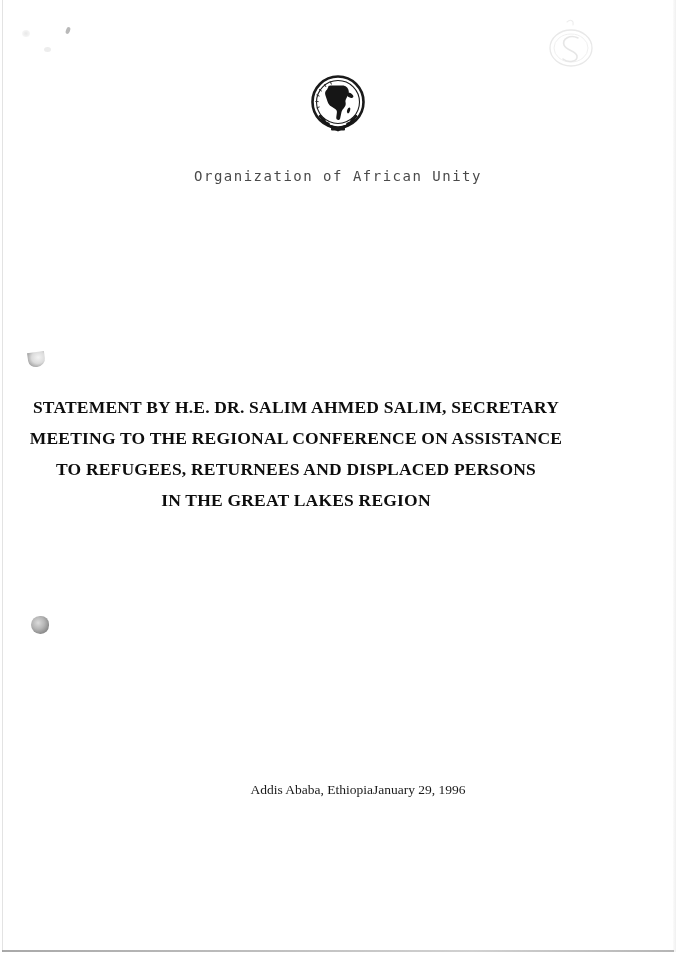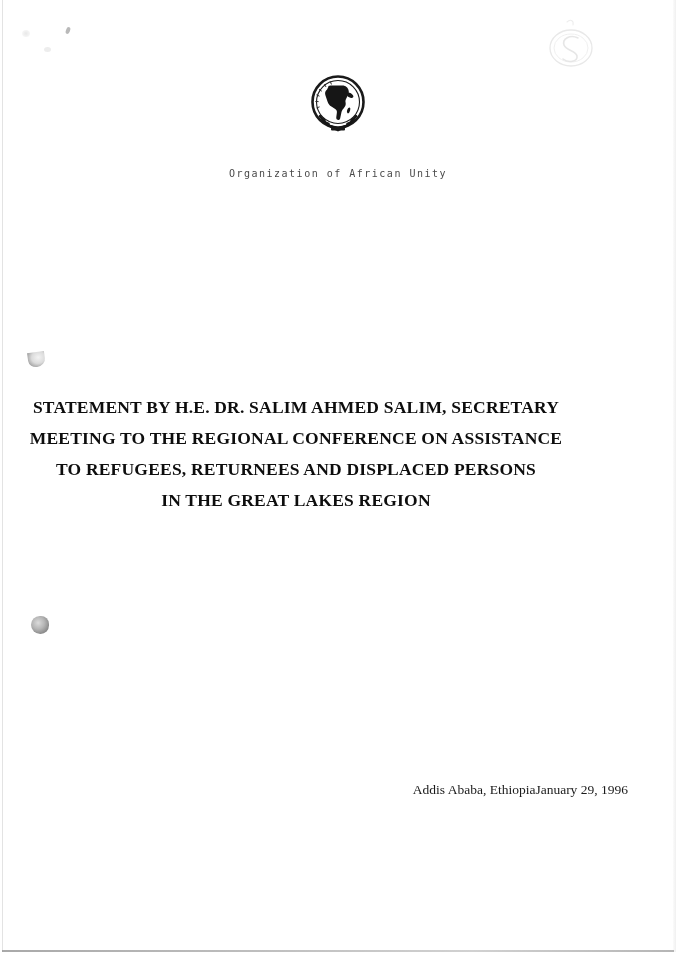--- a/index.html
+++ b/index.html
@@ -65,21 +65,21 @@
   .emblem svg { display: block; }
 
   
   .org-line {
     position: absolute;
     left: 0;
     top: 168px;
     width: 676px;
     text-align: center;
     font-family: "DejaVu Sans Mono", "Liberation Mono", monospace;
-    font-size: 10px;
+    font-size: 14px;
     letter-spacing: 1.5px;
     color: #4a4a4a;
     white-space: nowrap;
   }
 
   
   .title-block {
     position: absolute;
     left: 0;
     top: 392px;
@@ -96,21 +96,21 @@
     white-space: nowrap;
   }
 
   
   .footer {
     position: absolute;
     left: 88px;
     top: 782px;
     width: 540px;
     display: flex;
-    justify-content: flex-end;
+    justify-content: center;
     align-items: baseline;
   }
   .footer-text {
     font-family: "Liberation Serif", "DejaVu Serif", serif;
     font-size: 13.5px;
     color: #1a1a1a;
     white-space: nowrap;
   }
 
   

